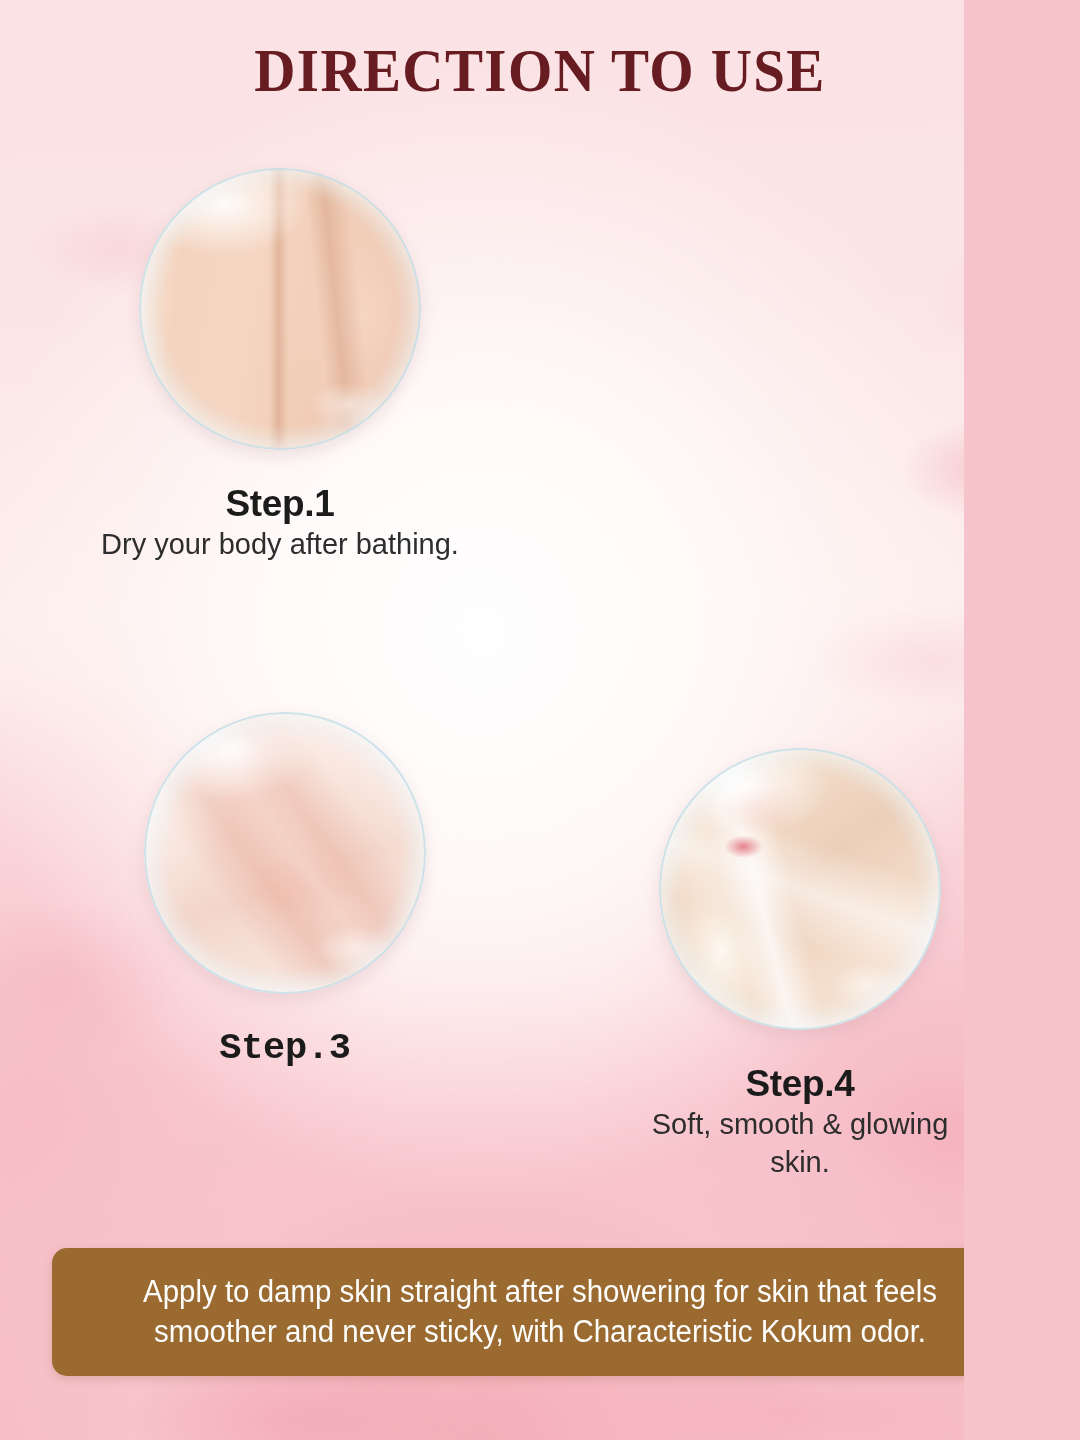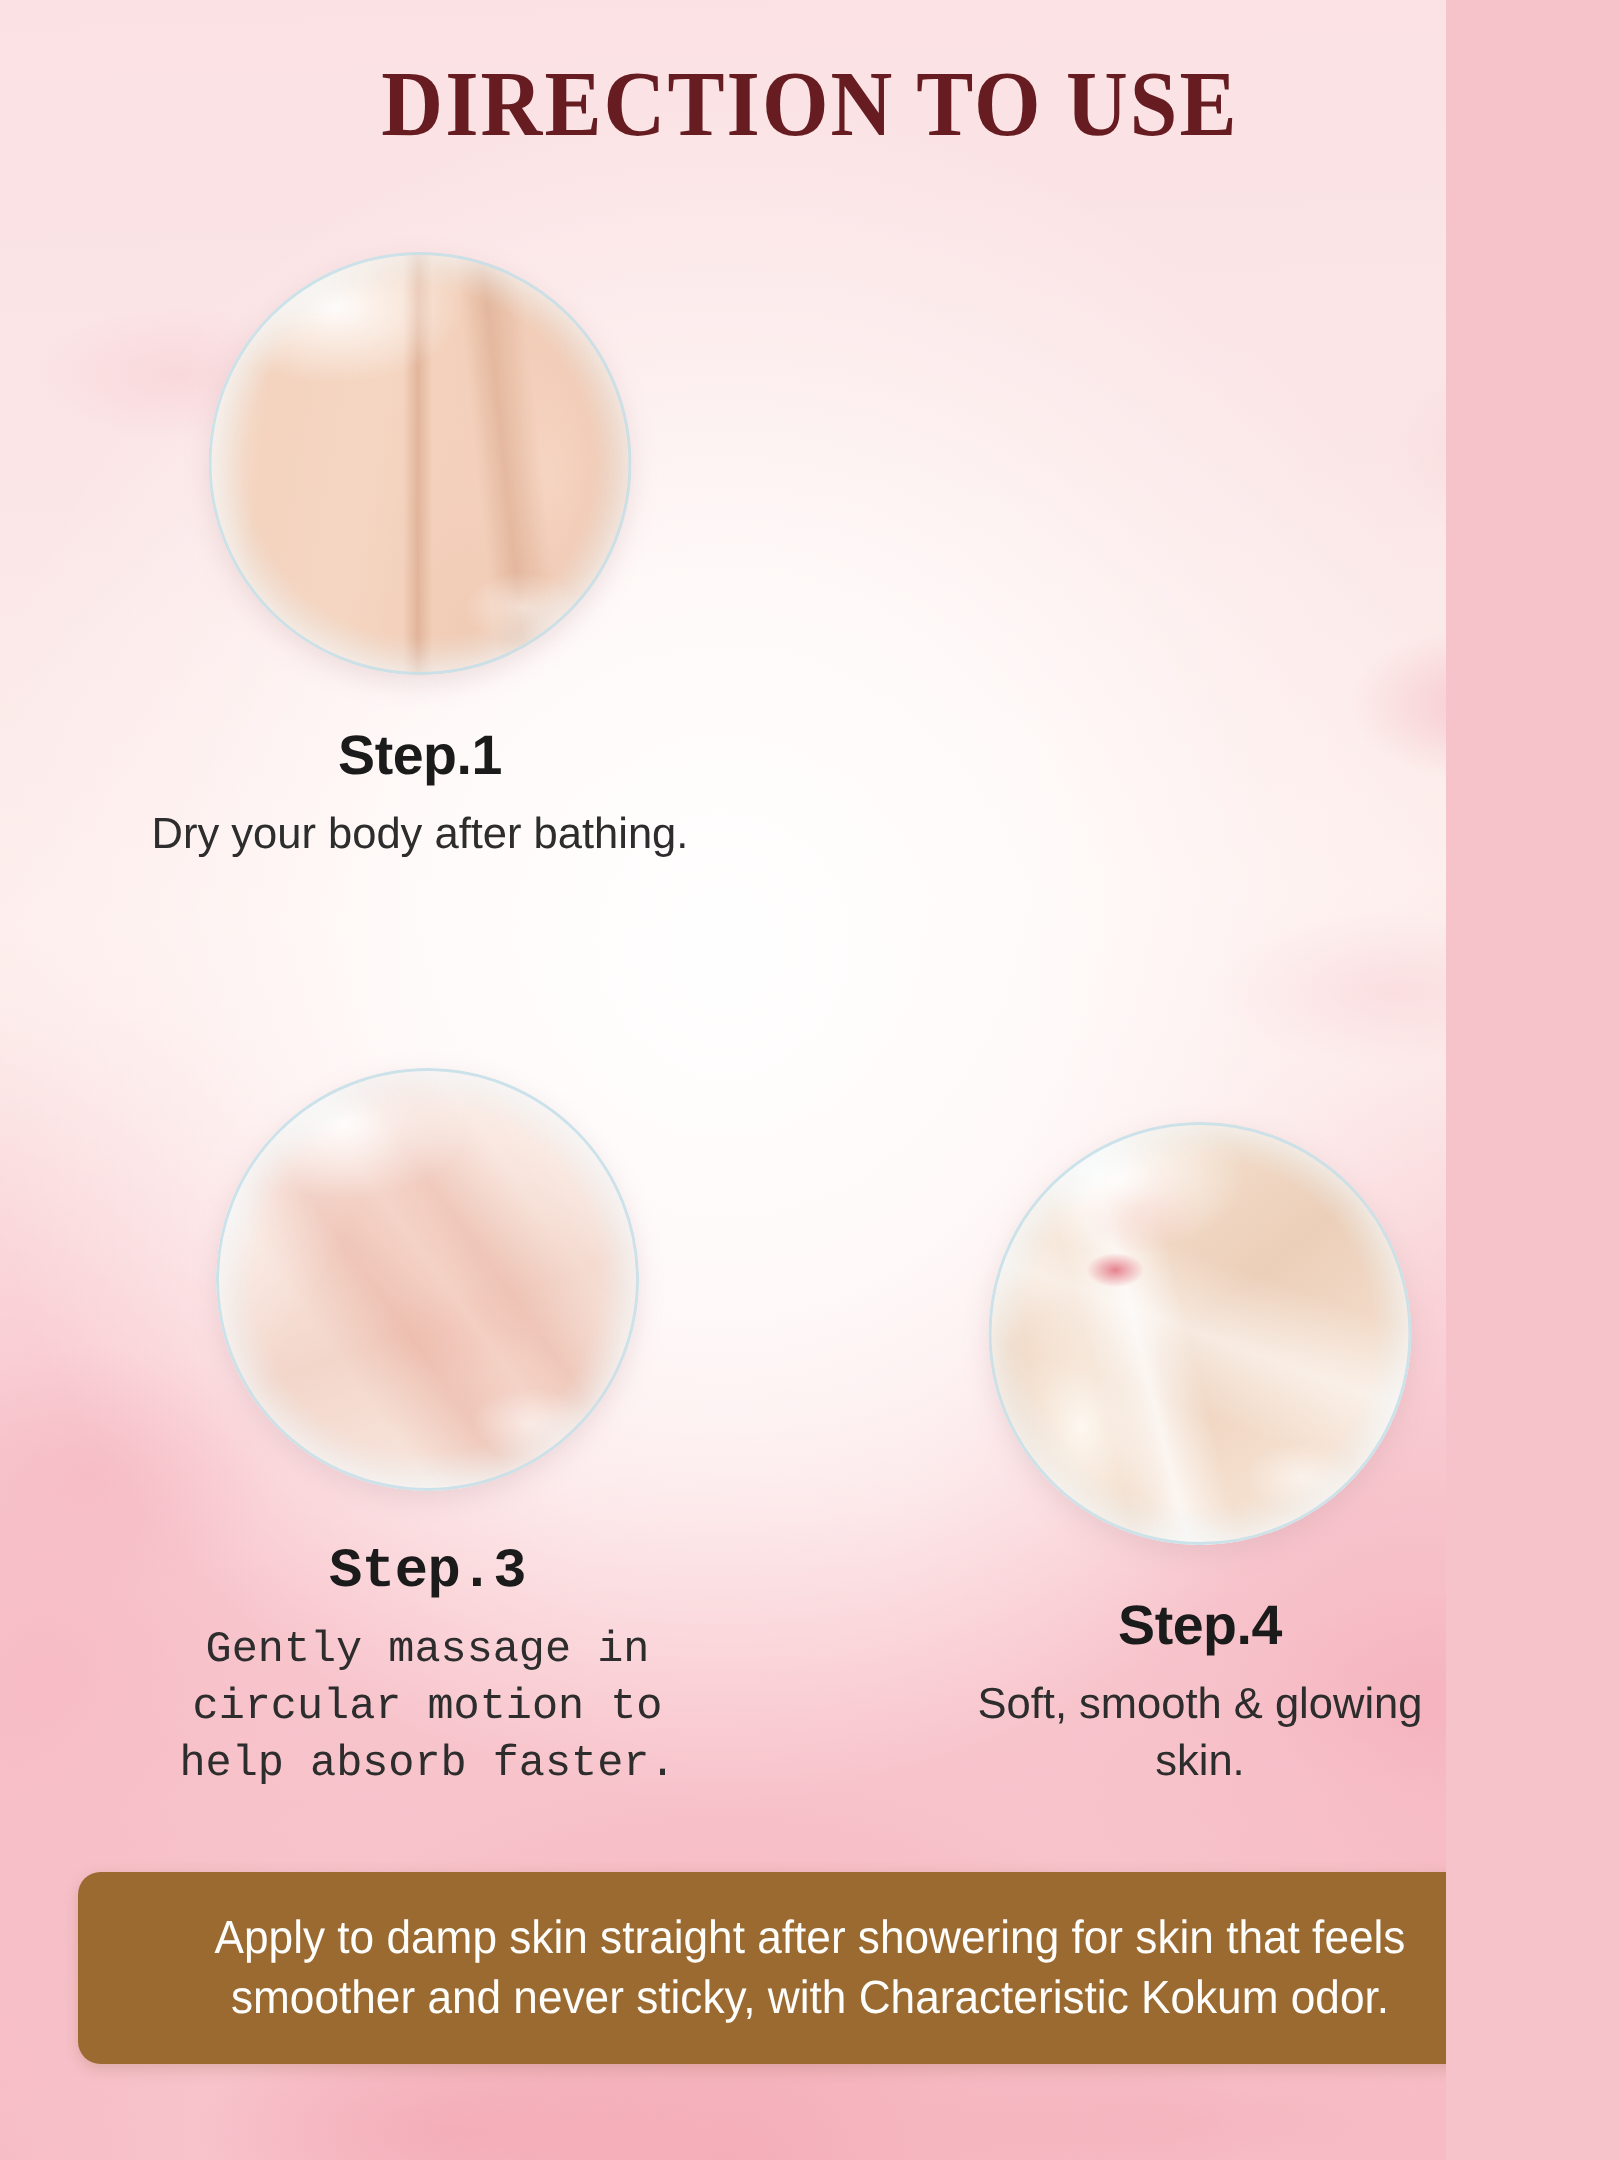--- a/index.html
+++ b/index.html
@@ -147,21 +147,20 @@
 
   .step-label {
     margin-top: 34px;
     font-size: 37px;
     font-weight: bold;
     color: #1b1b1b;
     letter-spacing: -0.3px;
     line-height: 1.1;
   }
   .step-desc {
-    margin-top: 12px;
     font-size: 29px;
     line-height: 1.32;
     color: #2d2d2d;
     font-weight: 400;
     padding: 0 18px;
   }
 
   
   #step-1 { left: 70px;  top: 168px; }
   #step-2 { left: 585px; top: 168px; }
@@ -215,21 +214,20 @@
 
 
   <div class="step" id="step-3">
     <div class="bubble-wrap">
       <div class="bubble">
         <div class="photo ph-massage"></div>
         <div class="glass"></div>
       </div>
     </div>
     <div class="step-label">Step.3</div>
-    <div class="step-desc">Gently massage in circular motion to help absorb faster.</div>
   </div>
 
   <div class="step" id="step-4">
     <div class="bubble-wrap">
       <div class="bubble">
         <div class="photo ph-glow"></div>
         <div class="glass"></div>
       </div>
     </div>
     <div class="step-label">Step.4</div>

